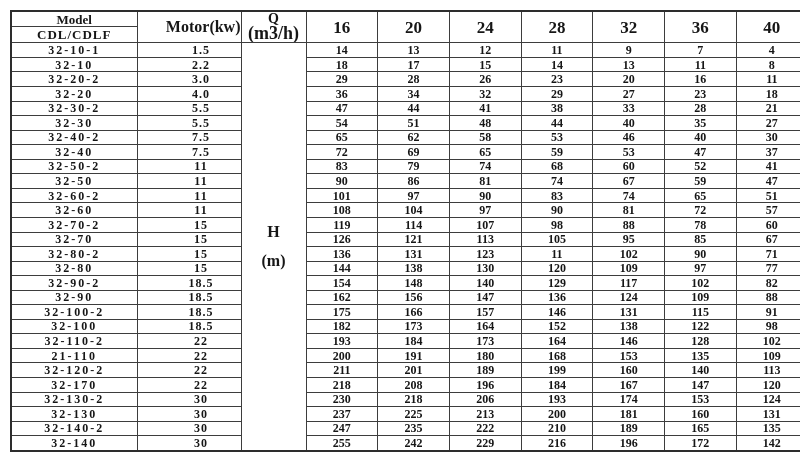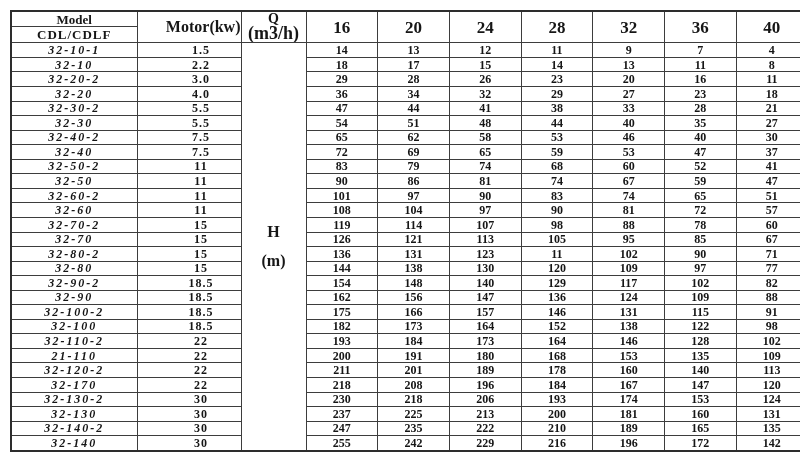--- a/index.html
+++ b/index.html
@@ -40,21 +40,21 @@
     white-space: nowrap;
   }
   thead tr { height: 15px; }
   th.model-h  { font-size: 13px; }
   th.cdl-h    { font-size: 13px; letter-spacing: 1px; margin-left: 40px; }
   th.motor-h  { font-size: 16px; text-align: right; }
   th.q-h      { font-size: 13px; line-height: 0.95; }
   th.q-h .q-sym  { font-size: 14px; }
   th.q-h .q-unit { font-size: 18px; }
   th.flow-h   { font-size: 17px; }
-  td.model-cell { font-size: 12px; letter-spacing: 2px; font-style: italic; }
+  td.model-cell { font-size: 12px; letter-spacing: 2px; }
   td.motor-cell { font-size: 12px; letter-spacing: 1px; padding-left: 24px; }
   td.val-cell   { font-size: 12px; }
   td.h-cell     { font-size: 16px; }
   td.h-cell .h-sym  { margin-bottom: 13px; }
   td.h-cell .h-unit { }
 </style>
 </head>
 <body>
 
 <div class="page">
@@ -337,21 +337,21 @@
           <td class="val-cell">153</td>
           <td class="val-cell">135</td>
           <td class="val-cell">109</td>
         </tr>
         <tr>
           <td class="model-cell">32-120-2</td>
           <td class="motor-cell">22</td>
           <td class="val-cell">211</td>
           <td class="val-cell">201</td>
           <td class="val-cell">189</td>
-          <td class="val-cell">178</td>
+          <td class="val-cell">199</td>
           <td class="val-cell">160</td>
           <td class="val-cell">140</td>
           <td class="val-cell">113</td>
         </tr>
         <tr>
           <td class="model-cell">32-170</td>
           <td class="motor-cell">22</td>
           <td class="val-cell">218</td>
           <td class="val-cell">208</td>
           <td class="val-cell">196</td>

